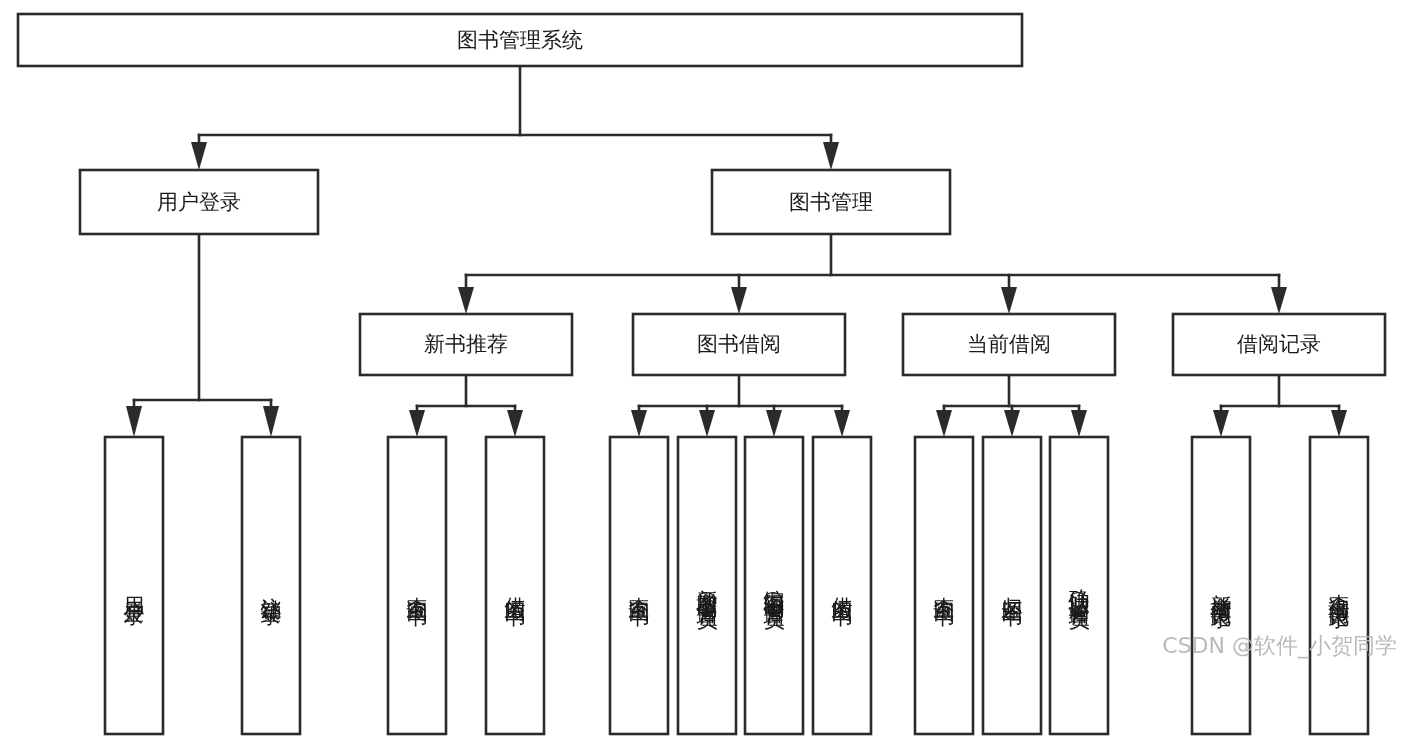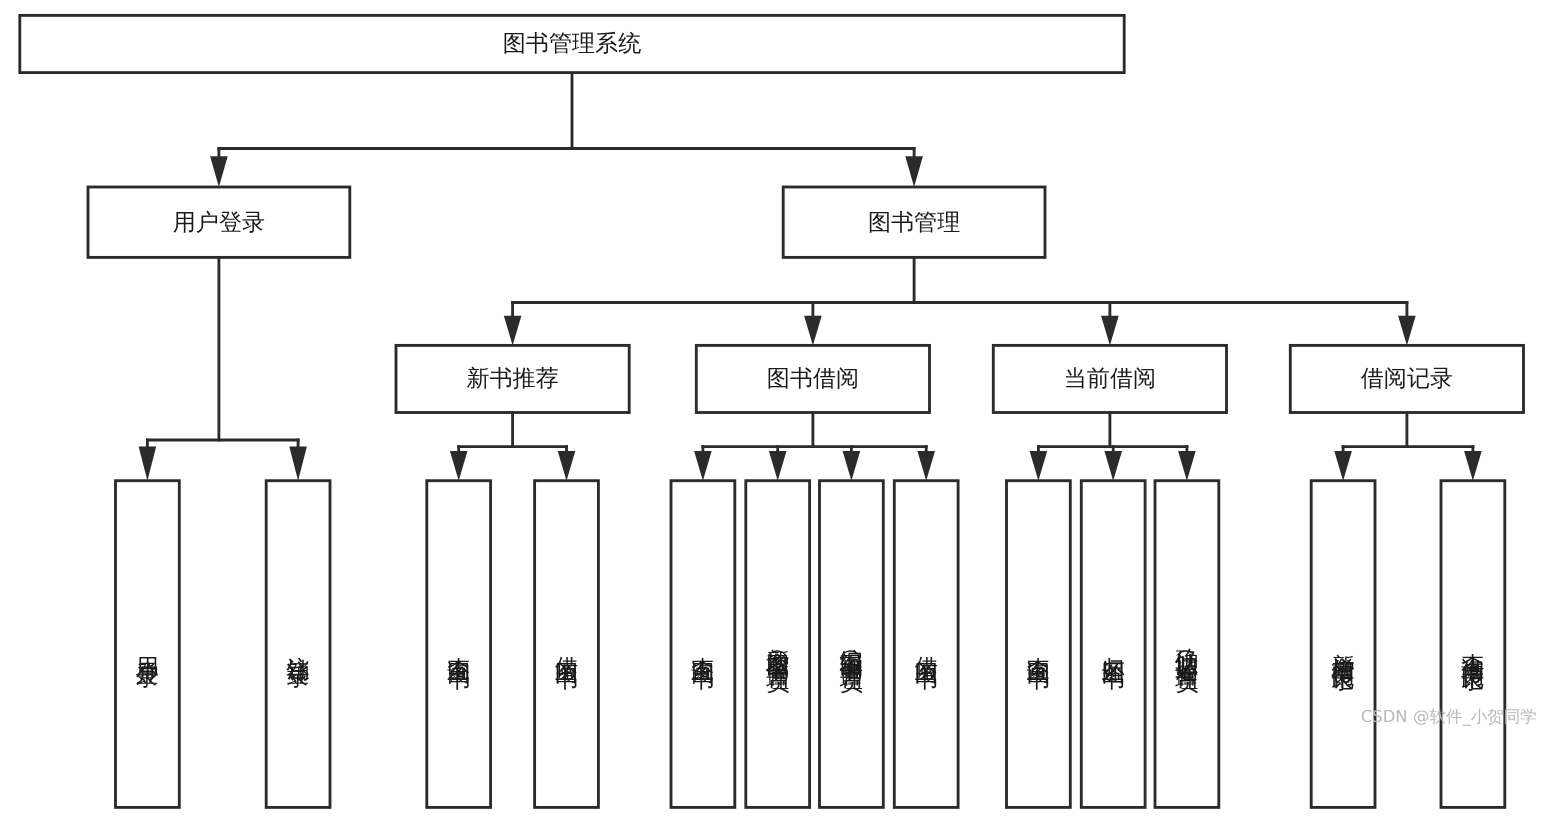--- a/index.html
+++ b/index.html
@@ -54,21 +54,21 @@
     writing-mode: vertical-rl;
     text-orientation: upright;
     letter-spacing: 3px;
     dominant-baseline: central;
   }
   .watermark {
     position: absolute;
     right: 8px;
     bottom: 3px;
     font-family: "DejaVu Sans", "Liberation Sans", sans-serif;
-    font-size: 15px;
+    font-size: 22px;
     color: #b9b9b9;
     white-space: nowrap;
     pointer-events: none;
     margin-left: 26px;
   }
 </style>
 </head>
 <body>
 
 <div id="diagram-root">

